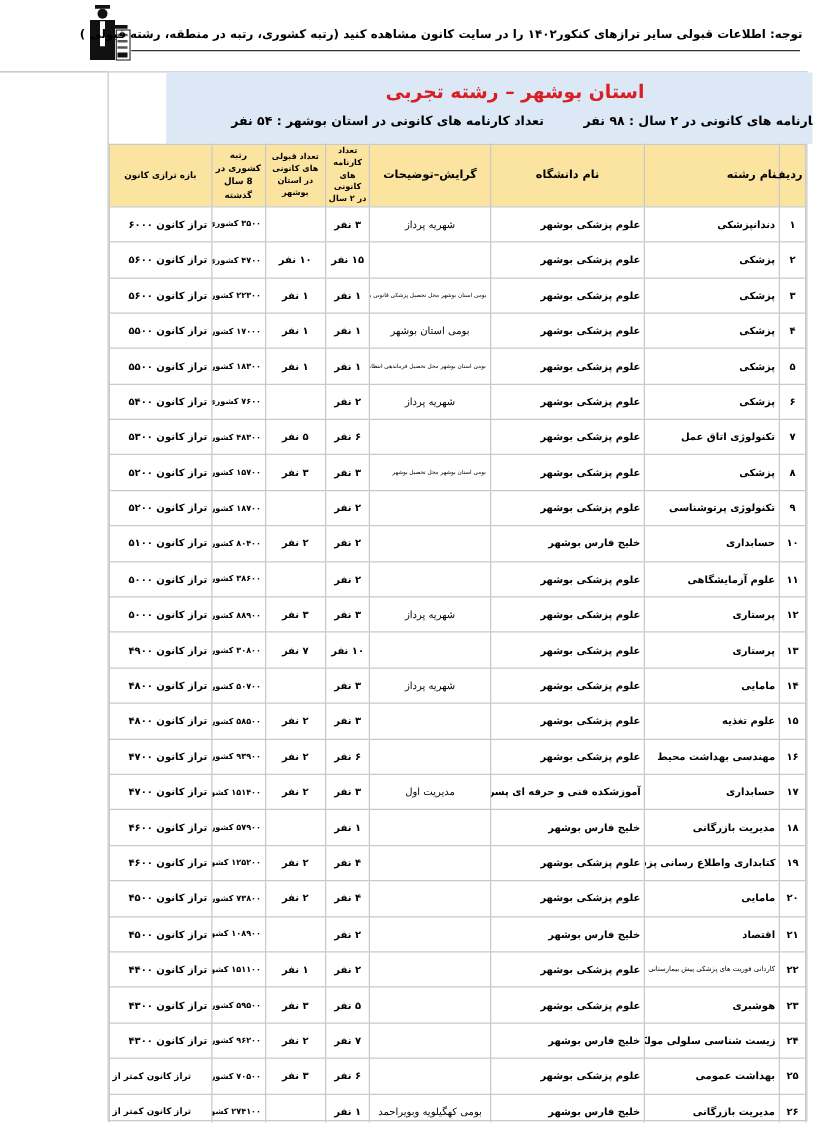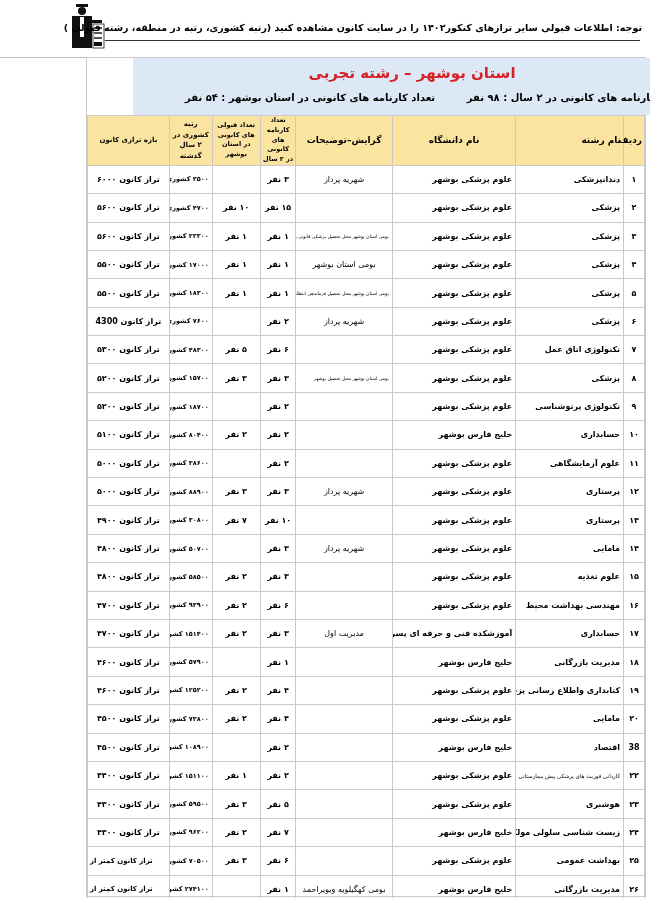--- a/index.html
+++ b/index.html
@@ -19,21 +19,21 @@
   th { background:#fbe3a0; height:30px; font-size:6.5px; font-weight:bold; border:1px solid #c9c9c9; padding:0 2px; line-height:1.5; }
   th.big { font-size:9px; }
   td { border:1px solid #c9c9c9; height:27.4px; font-size:8px; font-weight:bold; padding:0 3px; white-space:nowrap; overflow:hidden; }
   td.idx { text-align:center; }
   td.major { text-align:right; }
   td.uni { text-align:right; }
   td.desc { text-align:center; font-weight:normal; font-size:8px;margin-top:37px; }
   td.desc.small { font-size:4.6px; text-align:right; }
   td.cnt { text-align:center; }
   td.rank { text-align:right; font-size:6.5px; font-weight:bold; }
-  td.taraz { text-align:center; font-size:8px; }
+  td.taraz { font-size:8px; }
   td.taraz.small { font-size:7px; padding:0 16px; }
   td.major.small { font-size:5.5px; font-weight:normal; }
 </style>
 </head>
 <body>
 
 <div class="notice">
   <div class="logo">
     <svg width="40" height="48" viewBox="0 0 40 48">
       <rect x="10" y="2" width="12" height="3" fill="#111"></rect>
@@ -72,21 +72,21 @@
         <col style="width:78px">
     </colgroup>
     <thead>
       <tr>
         <th class="big">ردیف</th>
         <th class="big" style="text-align:right">نام رشته</th>
         <th class="big">نام دانشگاه</th>
         <th class="big">گرایش–توضیحات</th>
         <th>تعداد کارنامه های کانونی در ۲ سال</th>
         <th>تعداد قبولی های کانونی در استان بوشهر</th>
-        <th style="font-size:7px">رتبه کشوری در ۲ سال گذشته</th>
+        <th style="font-size:7px">رتبه کشوری در 8 سال گذشته</th>
         <th style="font-size:7px">بازه ترازی کانون</th>
       </tr>
     </thead>
     <tbody id="rows">
         <tr>
           <td class="idx">۱</td>
           <td class="major">دندانپزشکی</td>
           <td class="uni">علوم پزشکی بوشهر</td>
           <td class="desc">شهریه پرداز</td>
           <td class="cnt">۳ نفر</td>
@@ -135,21 +135,21 @@
           <td class="taraz">تراز کانون ۵۵۰۰</td>
         </tr>
         <tr>
           <td class="idx">۶</td>
           <td class="major">پزشکی</td>
           <td class="uni">علوم پزشکی بوشهر</td>
           <td class="desc">شهریه پرداز</td>
           <td class="cnt">۲ نفر</td>
           <td class="cnt"></td>
           <td class="rank">۷۶۰۰ کشوری</td>
-          <td class="taraz">تراز کانون 4300</td>
+          <td class="taraz">تراز کانون ۵۴۰۰</td>
         </tr>
         <tr>
           <td class="idx">۷</td>
           <td class="major">تکنولوژی اتاق عمل</td>
           <td class="uni">علوم پزشکی بوشهر</td>
           <td class="desc"></td>
           <td class="cnt">۶ نفر</td>
           <td class="cnt">۵ نفر</td>
           <td class="rank">۴۸۳۰۰ کشوری</td>
           <td class="taraz">تراز کانون ۵۳۰۰</td>
@@ -278,21 +278,21 @@
           <td class="idx">۲۰</td>
           <td class="major">مامایی</td>
           <td class="uni">علوم پزشکی بوشهر</td>
           <td class="desc"></td>
           <td class="cnt">۴ نفر</td>
           <td class="cnt">۲ نفر</td>
           <td class="rank">۷۳۸۰۰ کشوری</td>
           <td class="taraz">تراز کانون ۴۵۰۰</td>
         </tr>
         <tr>
-          <td class="idx">38</td>
+          <td class="idx">۲۱</td>
           <td class="major">اقتصاد</td>
           <td class="uni">خلیج فارس بوشهر</td>
           <td class="desc"></td>
           <td class="cnt">۲ نفر</td>
           <td class="cnt"></td>
           <td class="rank">۱۰۸۹۰۰ کشوری</td>
           <td class="taraz">تراز کانون ۴۵۰۰</td>
         </tr>
         <tr>
           <td class="idx">۲۲</td>

